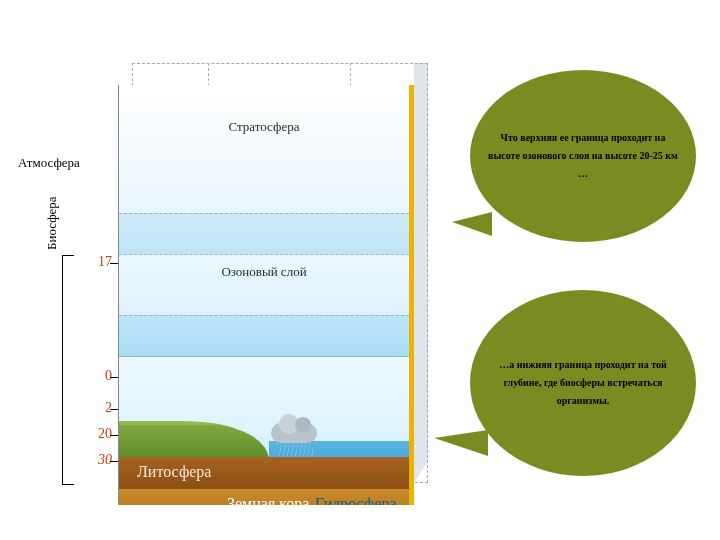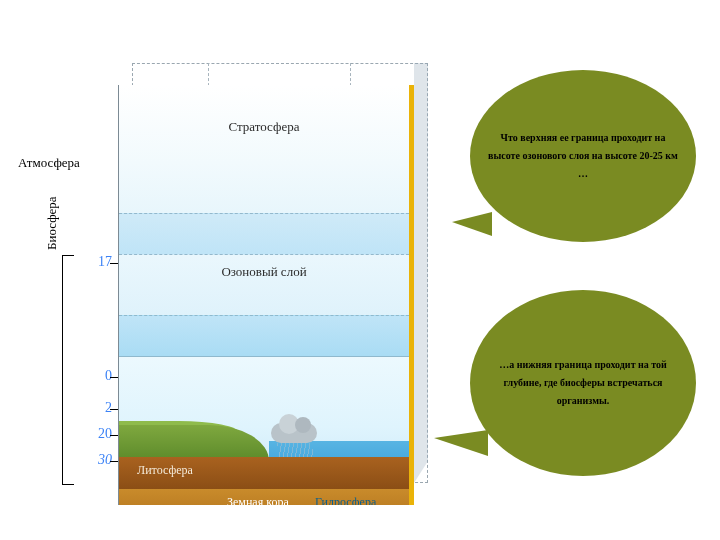--- a/index.html
+++ b/index.html
@@ -132,21 +132,21 @@
     top: 372px; height: 32px;
     background: linear-gradient(to bottom,#a9621f 0%, #8b4e15 100%);
   }
   .l-crust {
     top: 404px; height: 30px;
     background: linear-gradient(to bottom,#c98b2b 0%, #b4761f 100%);
   }
 
   .ground-label {
     position: absolute;
-    font-size: 12px;
+    font-size: 16px;
     color: #ffffff;
     font-family: "Liberation Serif", serif;
   }
   #lab-litho  { left: 18px;  top: 378px; color:#f4ead9; }
   #lab-crust  { left: 108px; top: 410px; color:#ffffff; }
   #lab-hydro  { left: 196px; top: 410px; color:#0b5f8e; }
 
   
   .land {
     position: absolute;
@@ -224,21 +224,21 @@
     left: 18px;
     top: 55px;
     width: 100px;
     height: 455px;
     font-family: "Liberation Serif", serif;
   }
   .tick-label {
     position: absolute;
     right: 6px;
     font-size: 14px;
-    color: #3b82f6;
+    color: #c2410c;
     margin-left: 26px;
   }
   .tick-line {
     position: absolute;
     left: 92px;
     width: 8px;
     border-top: 1px solid #000;
   }
   #atm-label {
     position: absolute;

